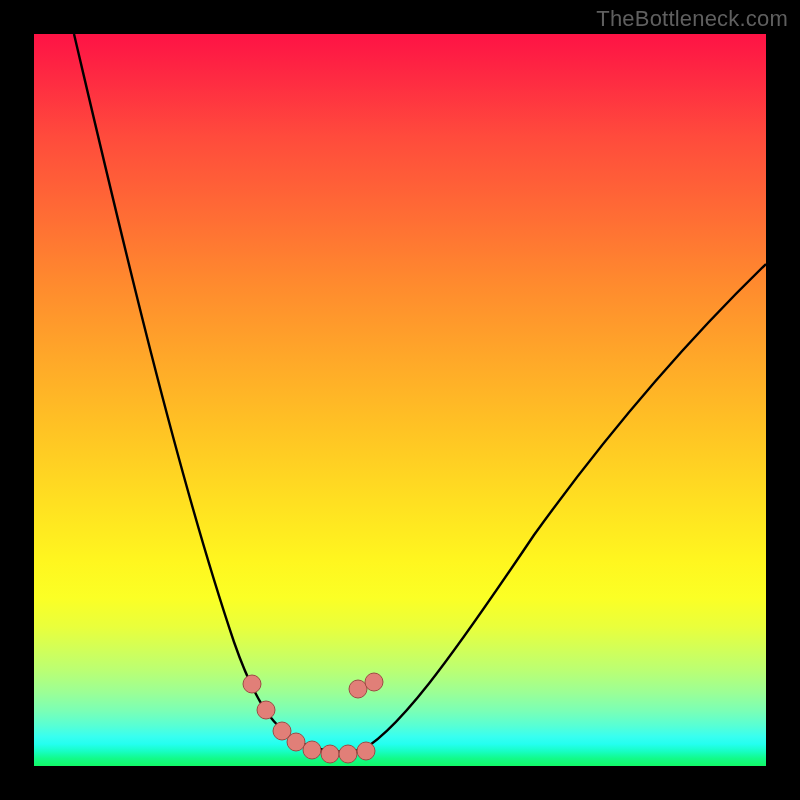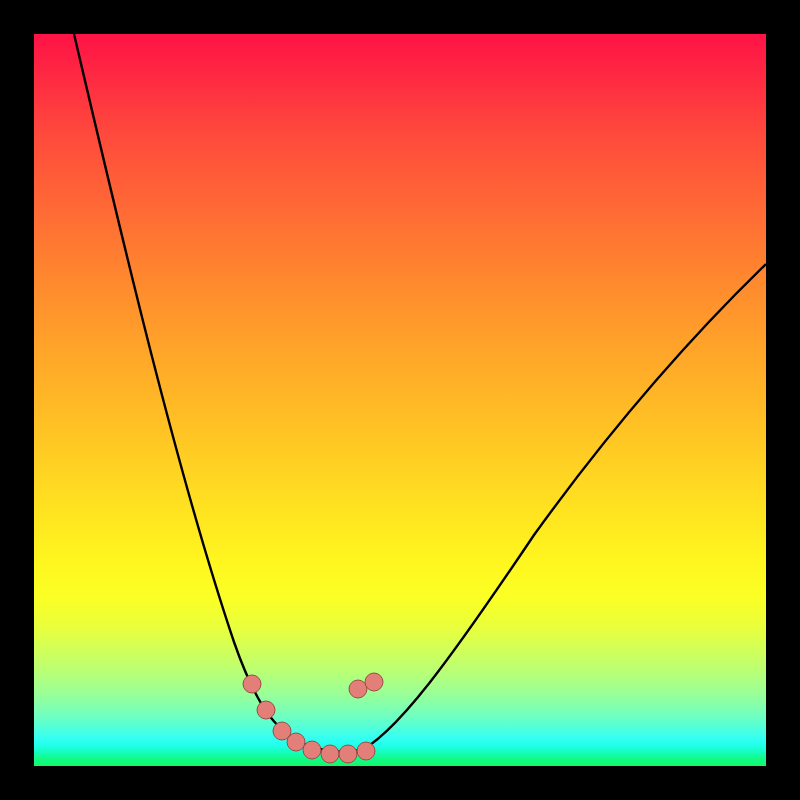--- a/index.html
+++ b/index.html
@@ -68,20 +68,21 @@
     position: absolute;
     inset: 0;
     width: 100%;
     height: 100%;
   }
 </style>
 </head>
 <body>
 <div class="outer">
 
+  <div class="watermark">TheBottleneck.com</div>
 
   <div class="plot">
     <div class="gradient"></div>
 
     <svg class="curve" viewBox="0 0 732 732" preserveAspectRatio="none">
       <path d="M 40 0
                C 80 170, 140 430, 200 608
                C 225 680, 248 710, 300 720" fill="none" stroke="#000" stroke-width="2.4"></path>
       <path d="M 260 706
                Q 300 724, 340 714" fill="none" stroke="#000" stroke-width="2.4"></path>

